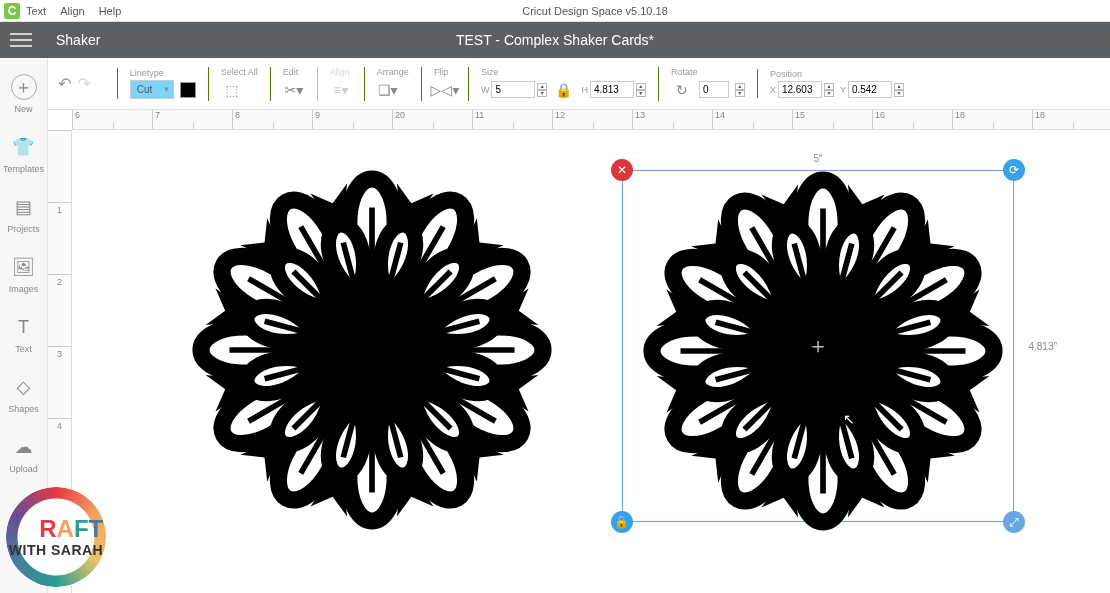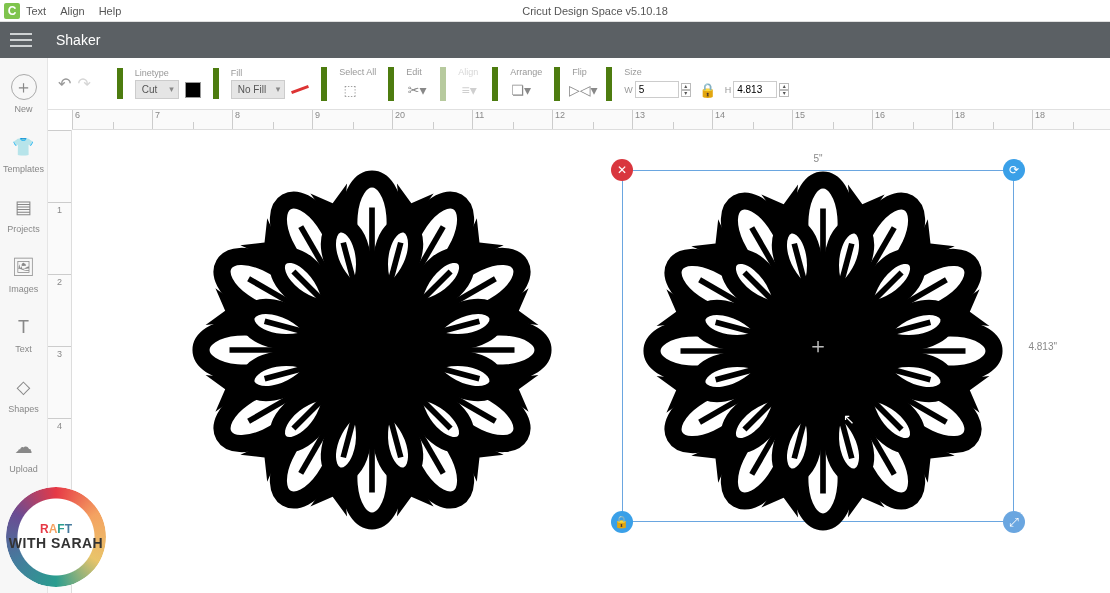--- a/index.html
+++ b/index.html
@@ -15,25 +15,25 @@
 .header .hamburger span { height: 2px; background: #cfd2d4; width: 22px; }
 .header .canvas-label { font-size: 14px; font-weight: 400; }
 .header .project-title { position: absolute; left: 50%; transform: translateX(-50%); font-size: 14px; }
 
 .sidebar { position: absolute; left: 0; top: 58px; width: 48px; bottom: 0; background: #f7f7f7; border-right: 1px solid #e5e5e5; display: flex; flex-direction: column; align-items: center; padding-top: 16px; gap: 20px;}
 .sidebar .tool { display:flex; flex-direction:column; align-items:center; gap:4px; cursor:pointer; color:#888;}
 .sidebar .tool .ico { width:26px; height:26px; display:flex; align-items:center; justify-content:center; font-size:18px;}
 .sidebar .tool-label { font-size: 9px; }
 
 .toolbar { position: absolute; left: 48px; right: 0; top: 58px; height: 52px; border-bottom: 1px solid #e0e0e0; display: flex; align-items: center; padding: 0 10px; gap: 12px; background:#fff;}
-.toolbar .seg { display:flex; flex-direction:column; gap:2px; border-left:6px solid #4d7c0f; padding-left:12px;}
+.toolbar .seg { display:flex; flex-direction:column; gap:2px; border-left:1px solid #4d7c0f; padding-left:12px;}
 .toolbar .seg:first-child { border-left:none; padding-left:0;}
 .toolbar .seg-label { font-size:9px; color:#999;}
 .toolbar .seg-body { display:flex; align-items:center; gap:6px;}
-.toolbar .dropdown { border:1px solid #ccc; padding:3px 18px 3px 6px; font-size:10px; position:relative; min-width:44px; background:#e5e5e5; cursor:pointer;}
+.toolbar .dropdown { border:1px solid #ccc; padding:3px 18px 3px 6px; font-size:10px; position:relative; min-width:44px; background:#7dd3fc; cursor:pointer;}
 .toolbar .dropdown::after { content:"▾"; position:absolute; right:4px; top:3px; font-size:9px; color:#888;}
 .toolbar .swatch { width:16px; height:16px; background:#000; border:1px solid #999;}
 .toolbar .linepen { width:18px; height:3px; background:#d33; transform:rotate(-20deg);}
 .toolbar .iconbtn { width:22px; height:22px; display:flex; align-items:center; justify-content:center; color:#888; cursor:pointer; font-size:14px;}
 .toolbar .mini-input { width:44px; border:1px solid #ccc; padding:2px 3px; font-size:10px;}
 .toolbar .fld { display:flex; align-items:center; gap:2px;}
 .toolbar .fld-lbl { font-size:9px; color:#999;}
 .toolbar .spinner { display:flex; flex-direction:column; }
 .toolbar .spinner span { width:10px; height:7px; border:1px solid #bbb; font-size:6px; display:flex; align-items:center; justify-content:center; line-height:1; cursor:pointer;}
 .toolbar .undo-redo { display:flex; gap:10px; padding-right:10px; margin-right:4px;}
@@ -58,21 +58,21 @@
 .h-close { background:#d9363e; left:-12px; top:-12px;}
 .h-rotate { background:#3aa0e8; right:-12px; top:-12px;}
 .h-lock { background:#3aa0e8; left:-12px; bottom:-12px;}
 .h-scale { background:#6aa6e0; right:-12px; bottom:-12px;}
 .center-cross { position:absolute; left:50%; top:50%; transform:translate(-50%,-50%); color:#bbb; font-size:22px; pointer-events:none;}
 .cursor-arrow { position:absolute; font-size:14px; color:#fff; text-shadow:0 0 2px #000; pointer-events:none;}
 
 .watermark { position:absolute; left:6px; bottom:6px; width:100px; height:100px; border-radius:50%; background:#fff; display:flex; align-items:center; justify-content:center; }
 .watermark::before { content:""; position:absolute; inset:0; border-radius:50%; padding:6px; background:conic-gradient(#e63946,#f4a261,#e9c46a,#2a9d8f,#457b9d,#6a4c93,#e63946); -webkit-mask:radial-gradient(circle, transparent 38px, #000 39px);}
 .watermark .wm-in { position:relative; text-align:center; font-weight:bold; line-height:1.1;}
-.watermark .wm-line1 { font-size:12px;}
+.watermark .wm-line1 { font-size:24px;text-align:right;}
 .watermark .wm-line1 .r{color:#e63946;} .wm-line1 .a{color:#f4a261;} .wm-line1 .f{color:#2a9d8f;} .wm-line1 .t{color:#457b9d;}
 .watermark .wm-line2 { font-size:14px; color:#333; letter-spacing:0.5px;}
 </style>
 </head>
 <body>
 
 <div class="menubar">
   <div class="c-logo">C</div>
   <span class="menu-item">Text</span>
   <span class="menu-item">Align</span>
@@ -80,20 +80,21 @@
   <span class="app-title">Cricut Design Space  v5.10.18</span>
 </div>
 
 <div class="header">
   <div class="hamburger">
       <span></span>
       <span></span>
       <span></span>
     </div>
   <span class="canvas-label">Shaker</span>
+  <span class="project-title">TEST - Complex Shaker Cards*</span>
 </div>
 
 <div class="sidebar">
   <div class="tool">
       <div class="ico" style="border:1px solid #aaa;border-radius:50%;">＋</div>
       <span class="tool-label">New</span>
     </div>
   <div class="tool">
       <div class="ico">👕</div>
       <span class="tool-label">Templates</span>
@@ -125,27 +126,20 @@
     <div class="seg-body">
       <span class="arr">↶</span>
       <span class="arr" style="opacity:.4">↷</span>
     </div>
   </div>
   <div class="seg">
     <span class="seg-label">Linetype</span>
     <div class="seg-body">
       <div class="dropdown">Cut</div>
       <div class="swatch"></div>
-    </div>
-  </div>
-  <div class="seg">
-    <span class="seg-label">Fill</span>
-    <div class="seg-body">
-      <div class="dropdown">No Fill</div>
-      <div class="linepen"></div>
     </div>
   </div>
   <div class="seg">
     <span class="seg-label">Select All</span>
     <div class="seg-body">
         <span class="iconbtn">⬚</span>
       </div>
   </div>
   <div class="seg">
     <span class="seg-label">Edit</span>
@@ -186,20 +180,52 @@
       <div class="fld">
           <span class="fld-lbl">H</span>
           <input class="mini-input" value="4.813" style="">
           <div class="spinner">
             <span>▴</span>
             <span>▾</span>
           </div>
         </div>
     </div>
   </div>
+  <div class="seg">
+    <span class="seg-label">Rotate</span>
+    <div class="seg-body">
+      <span class="iconbtn">↻</span>
+      <input class="mini-input" style="width: 30px;" value="0">
+      <div class="spinner">
+          <span>▴</span>
+          <span>▾</span>
+        </div>
+    </div>
+  </div>
+  <div class="seg">
+    <span class="seg-label">Position</span>
+    <div class="seg-body">
+      <div class="fld">
+          <span class="fld-lbl">X</span>
+          <input class="mini-input" value="12.603" style="">
+          <div class="spinner">
+            <span>▴</span>
+            <span>▾</span>
+          </div>
+        </div>
+      <div class="fld">
+          <span class="fld-lbl">Y</span>
+          <input class="mini-input" value="0.542" style="">
+          <div class="spinner">
+            <span>▴</span>
+            <span>▾</span>
+          </div>
+        </div>
+    </div>
+  </div>
 </div>
 
 <div class="ruler-h">
   <div class="tick">6</div>
     <div class="tick">7</div>
     <div class="tick">8</div>
     <div class="tick">9</div>
     <div class="tick">20</div>
     <div class="tick">11</div>
     <div class="tick">12</div>

